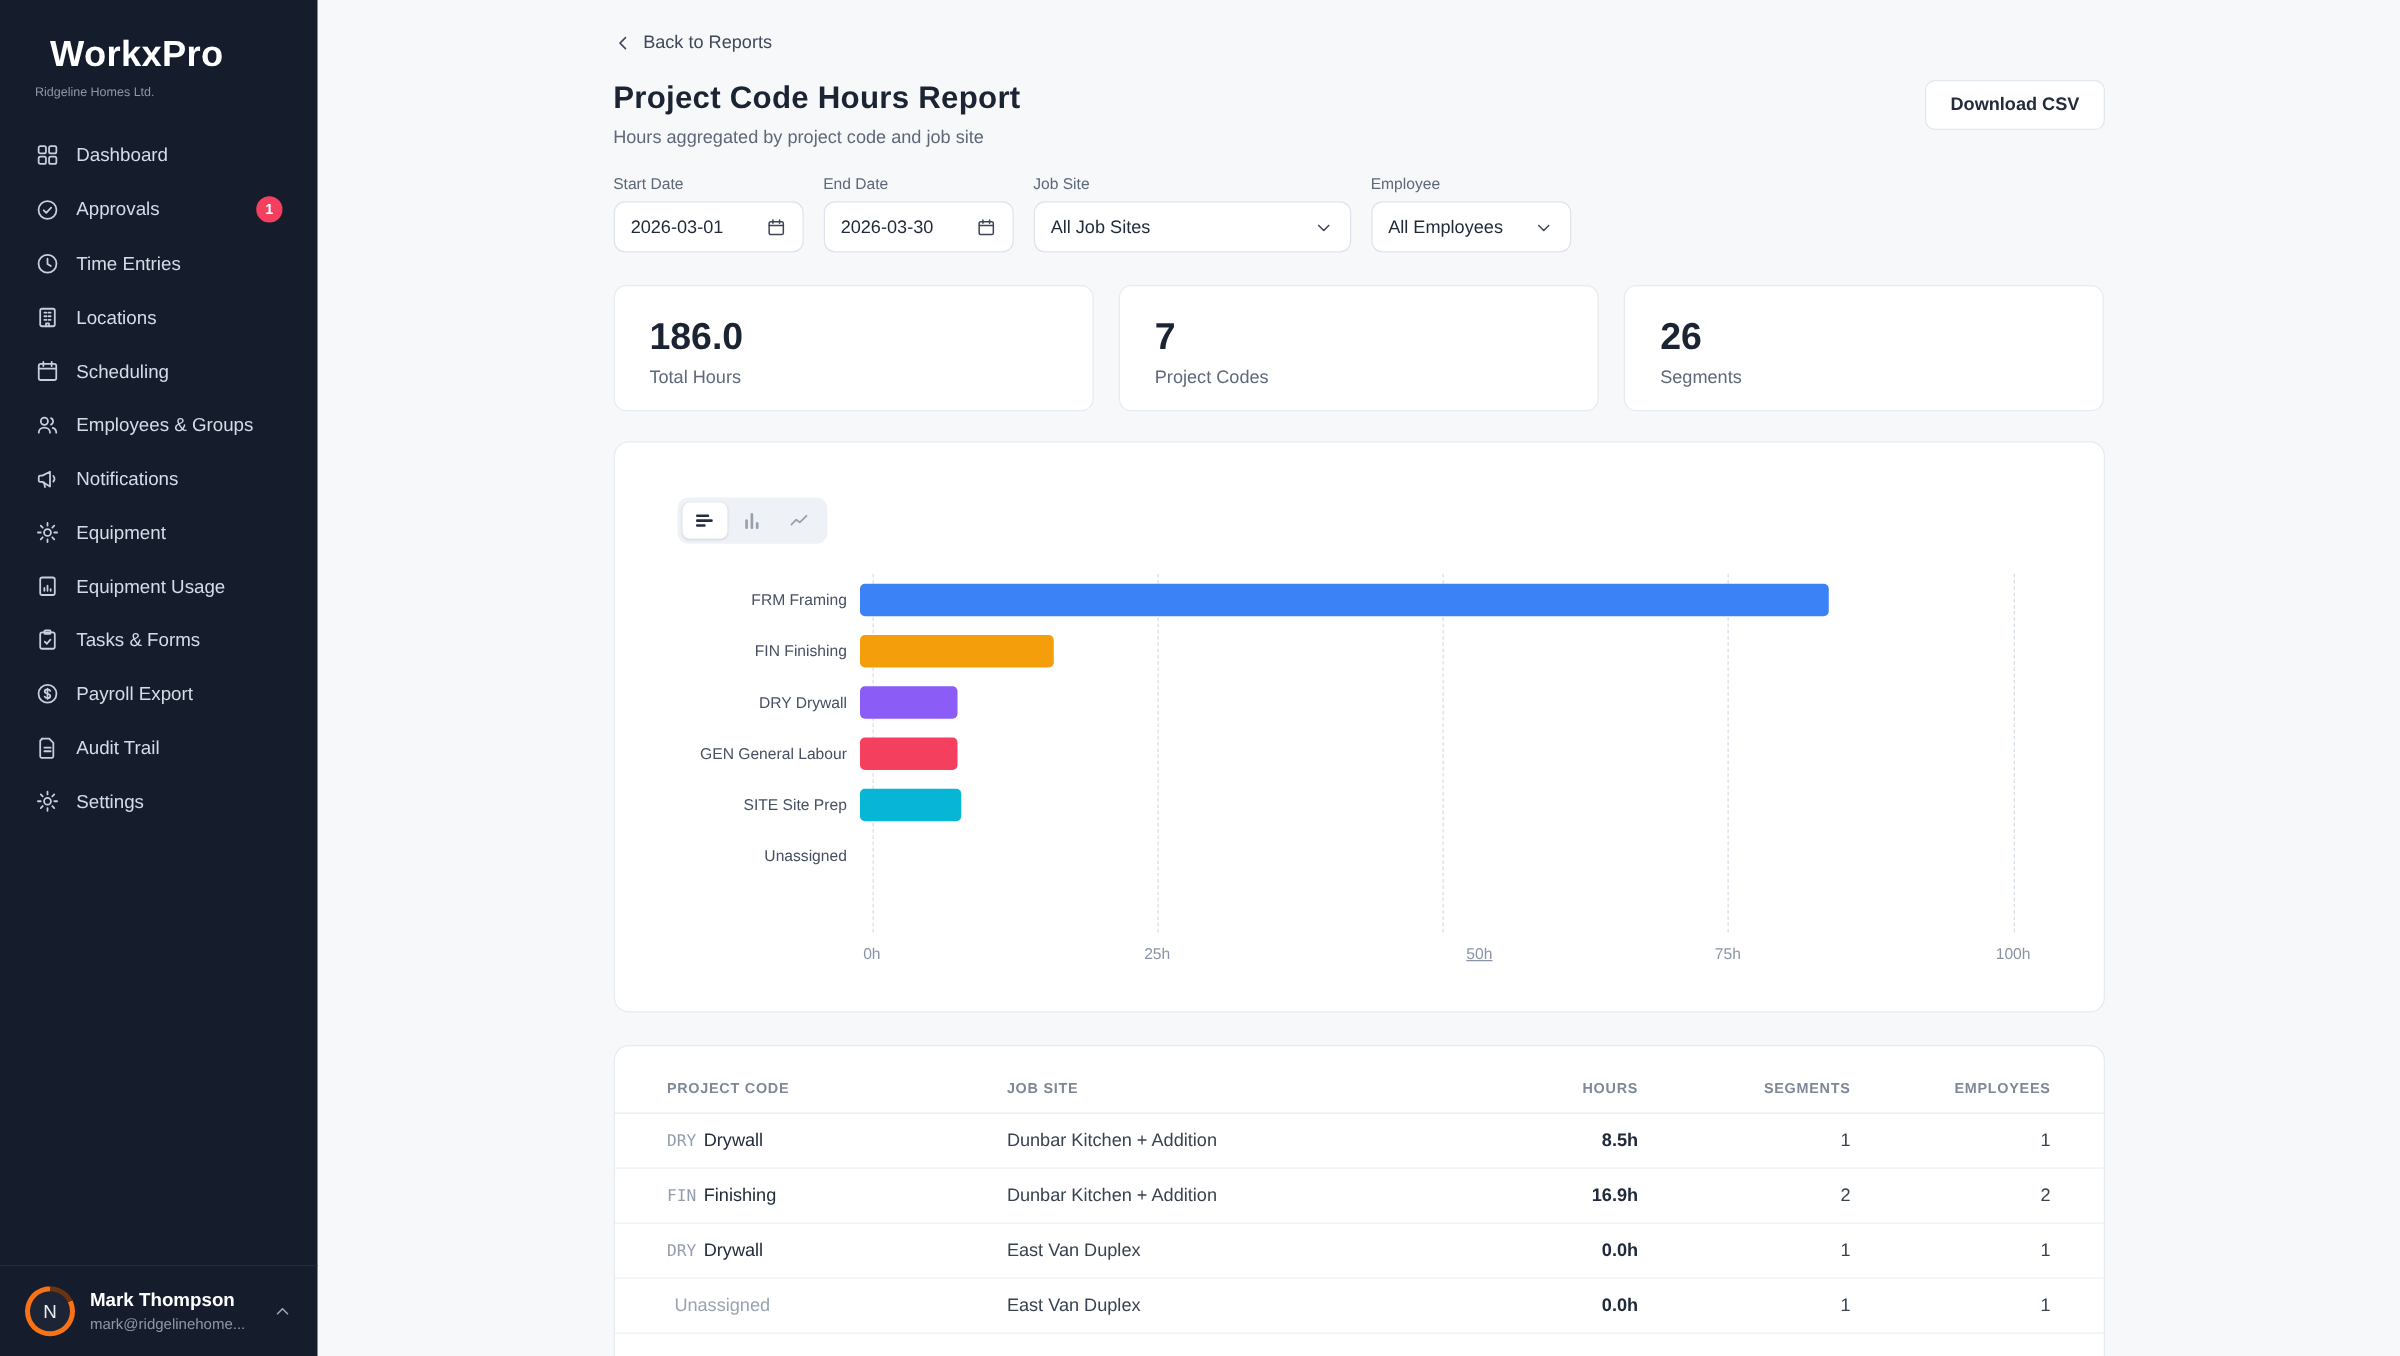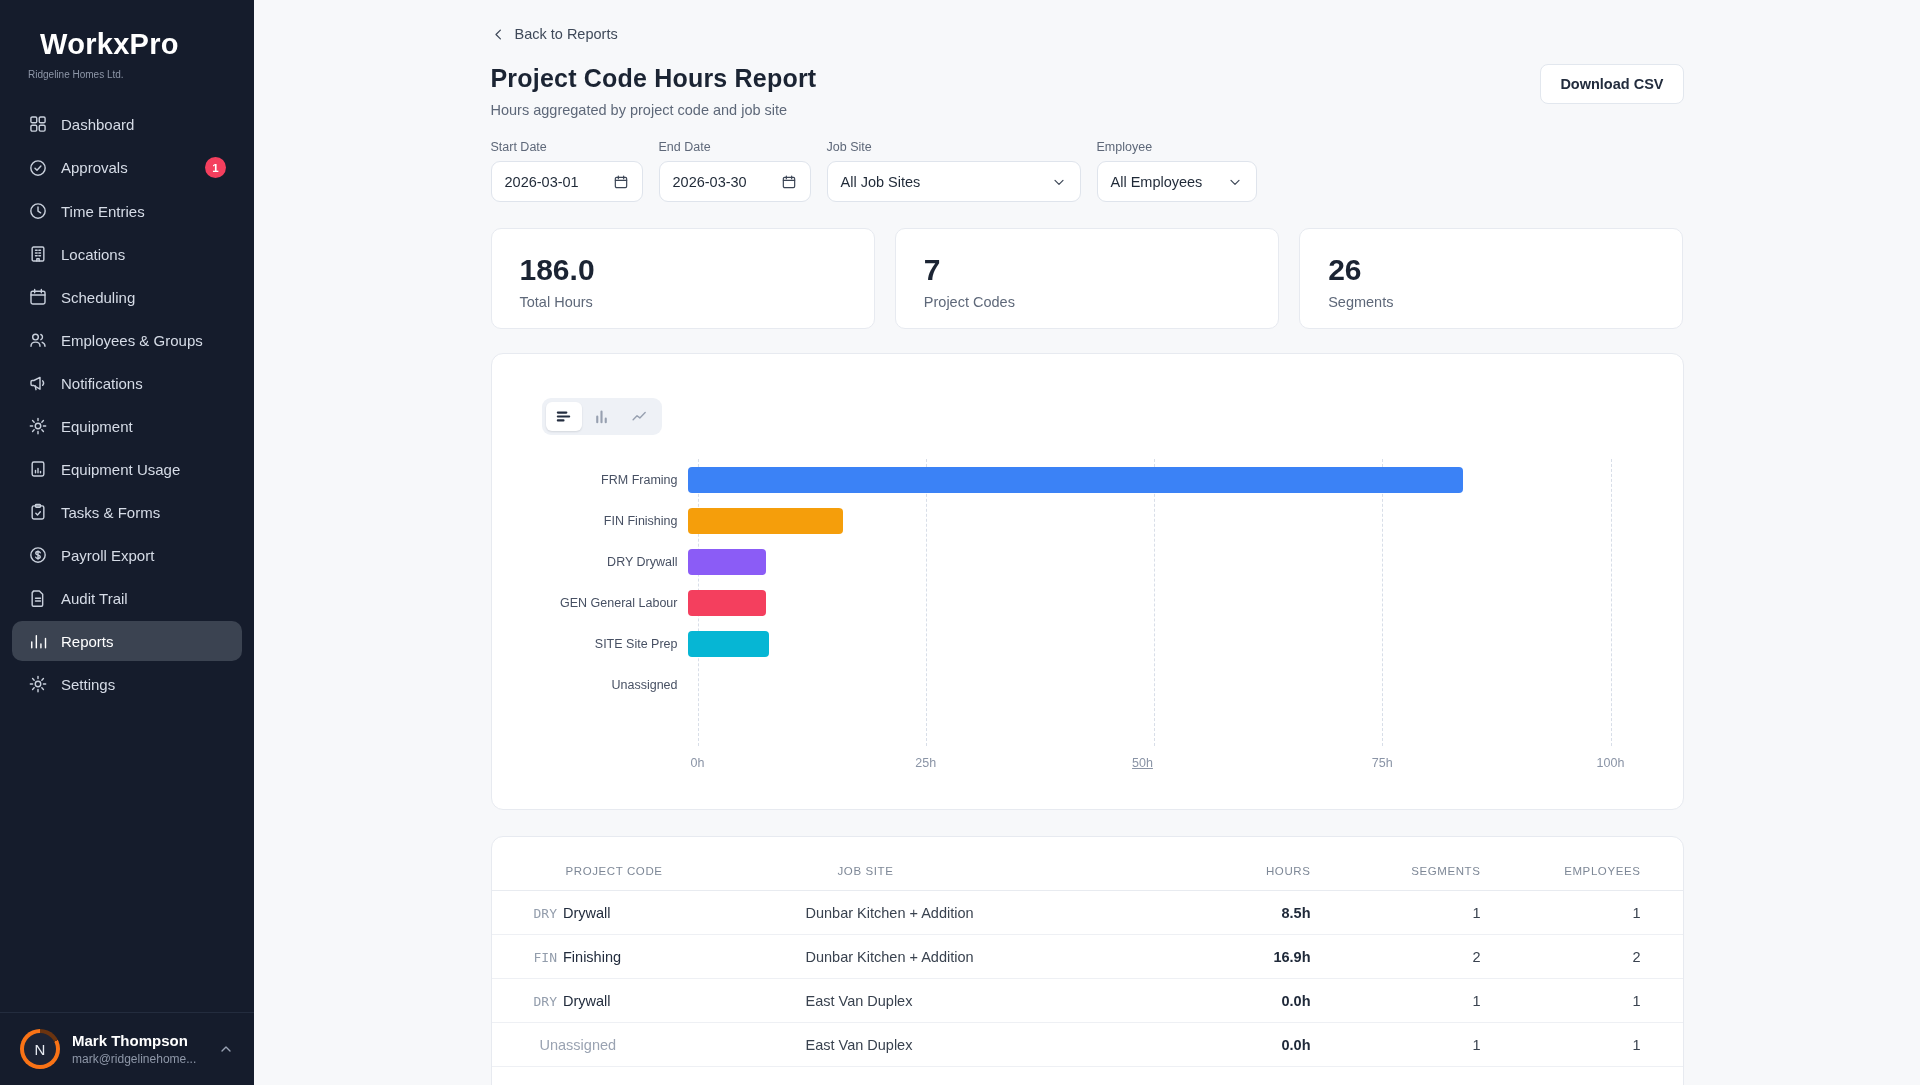--- a/index.html
+++ b/index.html
@@ -72,21 +72,21 @@
   .gridline { position:absolute; top:0; height:287px; width:0; border-left:1px dashed #d8dee8; }
   .x-tick { position:absolute; top:297px; transform:translateX(-50%); font-size:12.5px; color:#8a94a6; }
   .bar-row { position:relative; display:flex; align-items:center; height:41px; }
   .bar-label { width:146px; text-align:right; padding-right:10px; font-size:12.5px; color:#475063; flex:0 0 146px; }
   .bar-track { flex:1; height:26px; position:relative; }
   .bar { height:26px; border-radius:4px; }
 
   .table-card { background:#fff; border:1px solid #e7eaf0; border-radius:12px; margin-top:26px; padding-bottom:40px; }
   .tgrid { display:grid; grid-template-columns:272px 1fr 150px 170px 160px; padding:0 42px; align-items:center; }
   .thead { padding-top:28px; padding-bottom:13px; border-bottom:1px solid #e8ebf0; }
-  .th { font-size:11.5px; font-weight:400; color:#7e8897; letter-spacing:.6px;margin-left:32px; }
+  .th { font-size:11.5px; font-weight:700; color:#7e8897; letter-spacing:.6px; }
   .th.r, .td.r { text-align:right; }
   .trow { height:44px; border-bottom:1px solid #eef0f4; font-size:14.5px; }
   .code { font-family:"DejaVu Sans Mono", monospace; font-size:13px; color:#939dac; margin-right:6px; }
   .code-name { color:#222c3d; }
   .trow.muted .code-name { color:#9aa3b2; }
   .td-site { color:#39424f; }
   .td-hours { font-weight:700; color:#202a3a; }
   .td-num { color:#39424f; }
 </style>
 </head>
@@ -213,29 +213,20 @@
       <div class="nav-item">
       <span class="nav-icon">
           <svg viewBox="0 0 24 24">
             <path d="M6.4 3.5h7.2l4 4v13a1.4 1.4 0 01-1.4 1.4H6.4A1.4 1.4 0 015 20.5v-15a1.4 1.4 0 011.4-1z"></path>
             <path d="M9 12.2h6M9 15.6h6"></path>
           </svg>
         </span>
       <span class="nav-label">Audit Trail</span>
 
     </div>
-      <div class="nav-item active">
-      <span class="nav-icon">
-          <svg viewBox="0 0 24 24">
-            <path d="M4.5 20v-7M10 20V5.5M15.5 20v-4.5M21 20V9"></path>
-          </svg>
-        </span>
-      <span class="nav-label">Reports</span>
-
-    </div>
       <div class="nav-item">
       <span class="nav-icon">
           <svg viewBox="0 0 24 24">
             <circle cx="12" cy="12" r="3.3"></circle>
             <path d="M12 2.8v2.7M12 18.5v2.7M2.8 12h2.7M18.5 12h2.7M5.5 5.5l1.9 1.9M16.6 16.6l1.9 1.9M18.5 5.5l-1.9 1.9M7.4 16.6l-1.9 1.9"></path>
           </svg>
         </span>
       <span class="nav-label">Settings</span>
 
     </div>
@@ -352,21 +343,21 @@
               </svg>
           </div>
         </div>
       </div>
       <div class="plot">
           <div class="gridline" style="left: 156px;"></div>
           <div class="x-tick" style="left: 156px;">0h</div>
           <div class="gridline" style="left: 384.25px;"></div>
           <div class="x-tick" style="left: 384.25px;">25h</div>
           <div class="gridline" style="left: 612.5px;"></div>
-          <div class="x-tick" style="left: 601px; text-decoration: underline;">50h</div>
+          <div class="x-tick" style="left: 642px; text-decoration: underline;">50h</div>
           <div class="gridline" style="left: 840.75px;"></div>
           <div class="x-tick" style="left: 840.75px;">75h</div>
           <div class="gridline" style="left: 1069px;"></div>
           <div class="x-tick" style="left: 1069px;">100h</div>
           <div class="bar-row">
             <div class="bar-label">FRM Framing</div>
             <div class="bar-track">
               <div class="bar" style="width: 84%; background: rgb(59, 130, 246);"></div>
             </div>
           </div>

